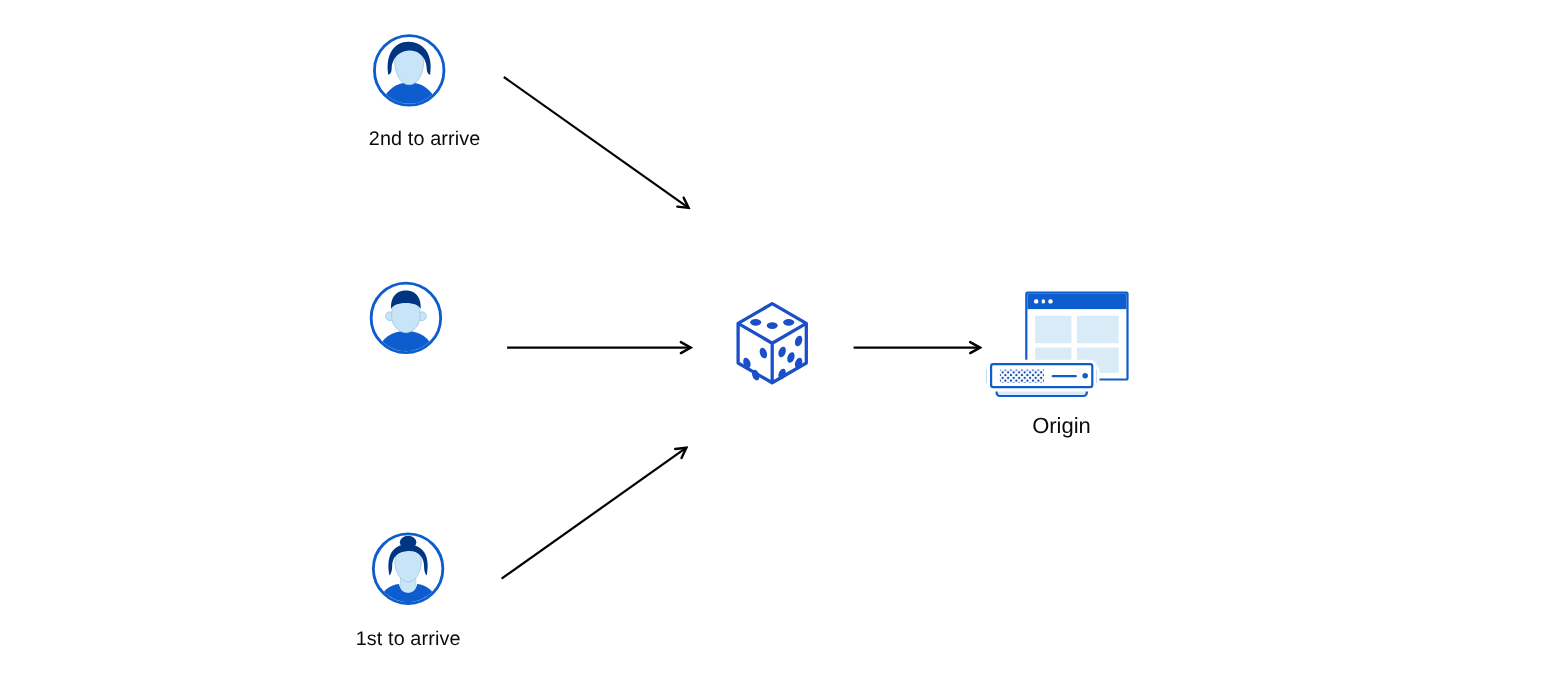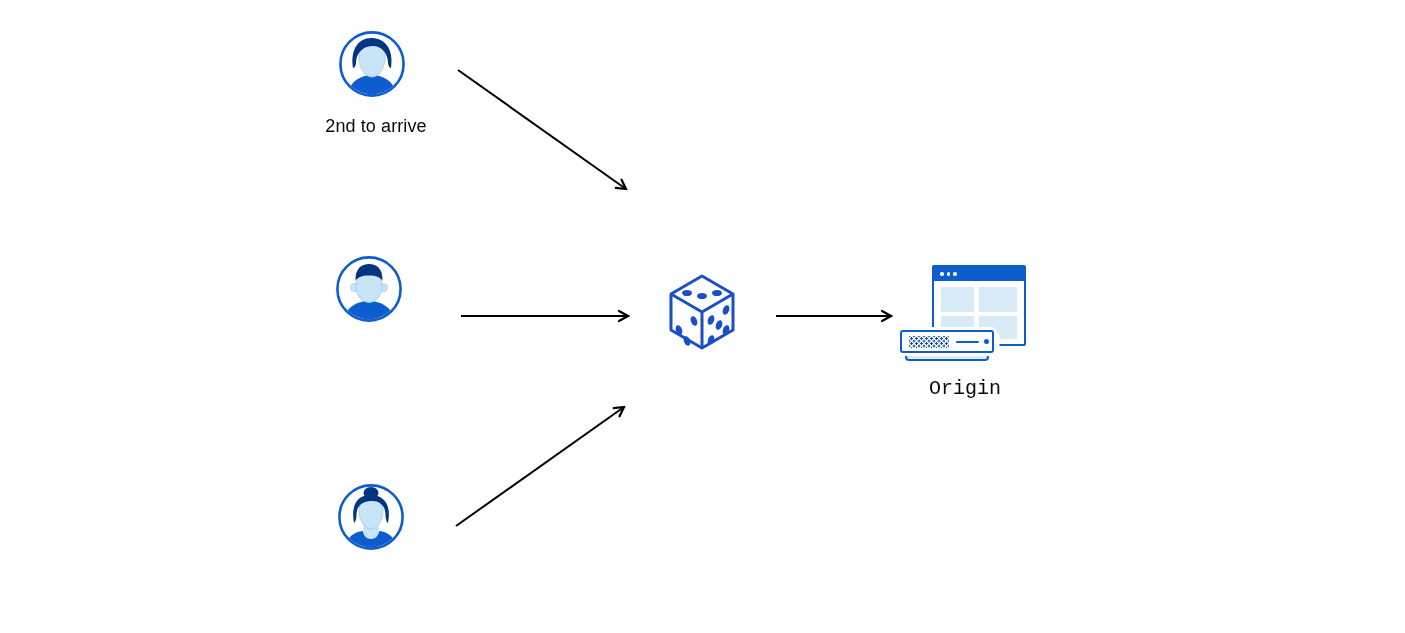--- a/index.html
+++ b/index.html
@@ -21,21 +21,20 @@
     font-size: 18px;
     color: #0a0a0a;
     letter-spacing: 0.1px;
   }
   .origin-label {
     position: absolute;
     width: 170px;
     text-align: center;
     font-size: 20px;
     color: #0a0a0a;
-    font-family: Liberation Mono, monospace;
   }
 
   
   .browser {
     position: absolute;
     left: 932px; top: 265px;
     width: 94px; height: 81px;
     background: #ffffff;
     border: 2px solid #0E5DCE;
     border-radius: 2px;
@@ -139,21 +138,21 @@
       </defs>
     <circle cx="34" cy="34" r="31.6" fill="#ffffff" stroke="#0E5DCE" stroke-width="2.6"></circle>
     <g clip-path="url(#ca1)">
       <rect x="28" y="38" width="12" height="10" fill="#C8E5F8"></rect>
       <path d="M34,45 C22,45 11,52 8,68 L60,68 C57,52 46,45 34,45 Z" fill="#0E5DCE"></path>
       <path d="M34,13 C43,13 48,20 47,29 C46,39 41,47 34,47 C27,47 22,39 21,29 C20,20 25,13 34,13 Z" fill="#C8E5F8" stroke="#9FC8E4" stroke-width="0.8"></path>
       <path d="M15,38 C12,19 21,7.5 34,8 C47,8.5 56,19 53,38 C52,38 50,36 50,33 C50,24 44,15.5 34,16
                C24,16.5 18,24 18,33 C18,36 16,38 15,38 Z" fill="#003681"></path>
     </g>
   </svg>
-  <div class="node-label" style="left:291px;top:116px">2nd to arrive</div>
+  <div class="node-label" style="left:301px;top:116px">2nd to arrive</div>
 
   <svg class="abs" style="left:335px;top:255px" width="68" height="68" viewBox="0 0 68 68">
     <defs>
         <clipPath id="ca2">
           <circle cx="34" cy="34" r="30.4"></circle>
         </clipPath>
       </defs>
     <circle cx="34" cy="34" r="31.6" fill="#ffffff" stroke="#0E5DCE" stroke-width="2.6"></circle>
     <g clip-path="url(#ca2)">
       <rect x="29" y="40" width="10" height="9" fill="#C8E5F8" stroke="#9FC8E4" stroke-width="0.6"></rect>
@@ -176,20 +175,21 @@
     <g clip-path="url(#ca3)">
       <ellipse cx="34" cy="10" rx="7.5" ry="6" fill="#003681"></ellipse>
       <path d="M27,40 L27,50 C23,51 19,53 17,57 L51,57 C49,53 45,51 41,50 L41,40 Z" fill="#C8E5F8" stroke="#9FC8E4" stroke-width="0.6"></path>
       <path d="M34,14 C42,14 46.5,21 46,29 C45.5,38 40,46 34,46 C28,46 22.5,38 22,29 C21.5,21 26,14 34,14 Z" fill="#C8E5F8" stroke="#9FC8E4" stroke-width="0.8"></path>
       <path d="M17,40 C13.5,21 21,11.5 34,12 C47,12.5 54.5,21 51,40 C50,40 48.5,36 48.5,32
                C48.5,23 43,17.5 34,18 C25,18.5 19.5,23 19.5,32 C19.5,36 18,40 17,40 Z" fill="#003681"></path>
       <path d="M34,56 C28.5,56 26,51 25.8,48 C16,49 9,55 7,68 L61,68 C59,55 52,49 42.2,48
                C42,51 39.5,56 34,56 Z" fill="#0E5DCE"></path>
     </g>
   </svg>
+  <div class="node-label" style="left:286px;top:570px">1st to arrive</div>
 
   <svg class="abs" style="left:666px;top:273px" width="72" height="78" viewBox="0 0 72 78">
     <path d="M36,3 L67,21 L67,57 L36,75 L5,57 L5,21 Z" fill="#ffffff" stroke="#1A4FC8" stroke-width="3" stroke-linejoin="round"></path>
     <path d="M5,21 L36,39 L67,21 M36,39 L36,75" fill="none" stroke="#1A4FC8" stroke-width="3" stroke-linejoin="round"></path>
     <g fill="#1A4FC8">
       <ellipse cx="21" cy="20" rx="5" ry="3.1"></ellipse>
       <ellipse cx="36" cy="23" rx="5" ry="3.1"></ellipse>
       <ellipse cx="51" cy="20" rx="5" ry="3.1"></ellipse>
       <ellipse cx="28" cy="48" rx="3.1" ry="5" transform="rotate(-20 28 48)"></ellipse>
       <ellipse cx="13" cy="57" rx="3.1" ry="5" transform="rotate(-20 13 57)"></ellipse>

